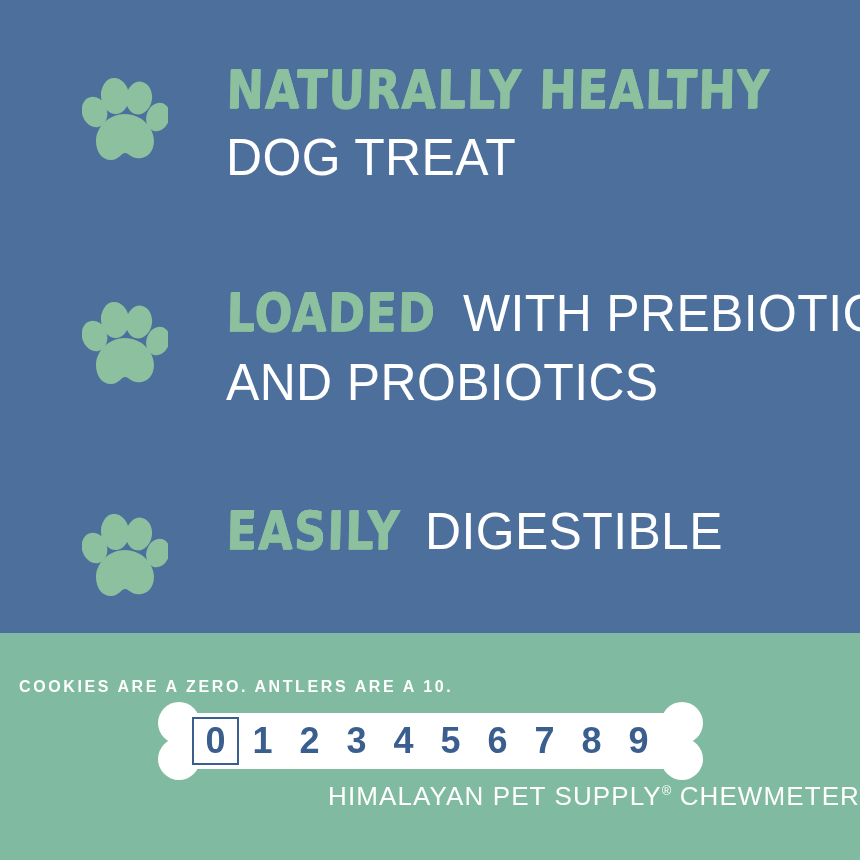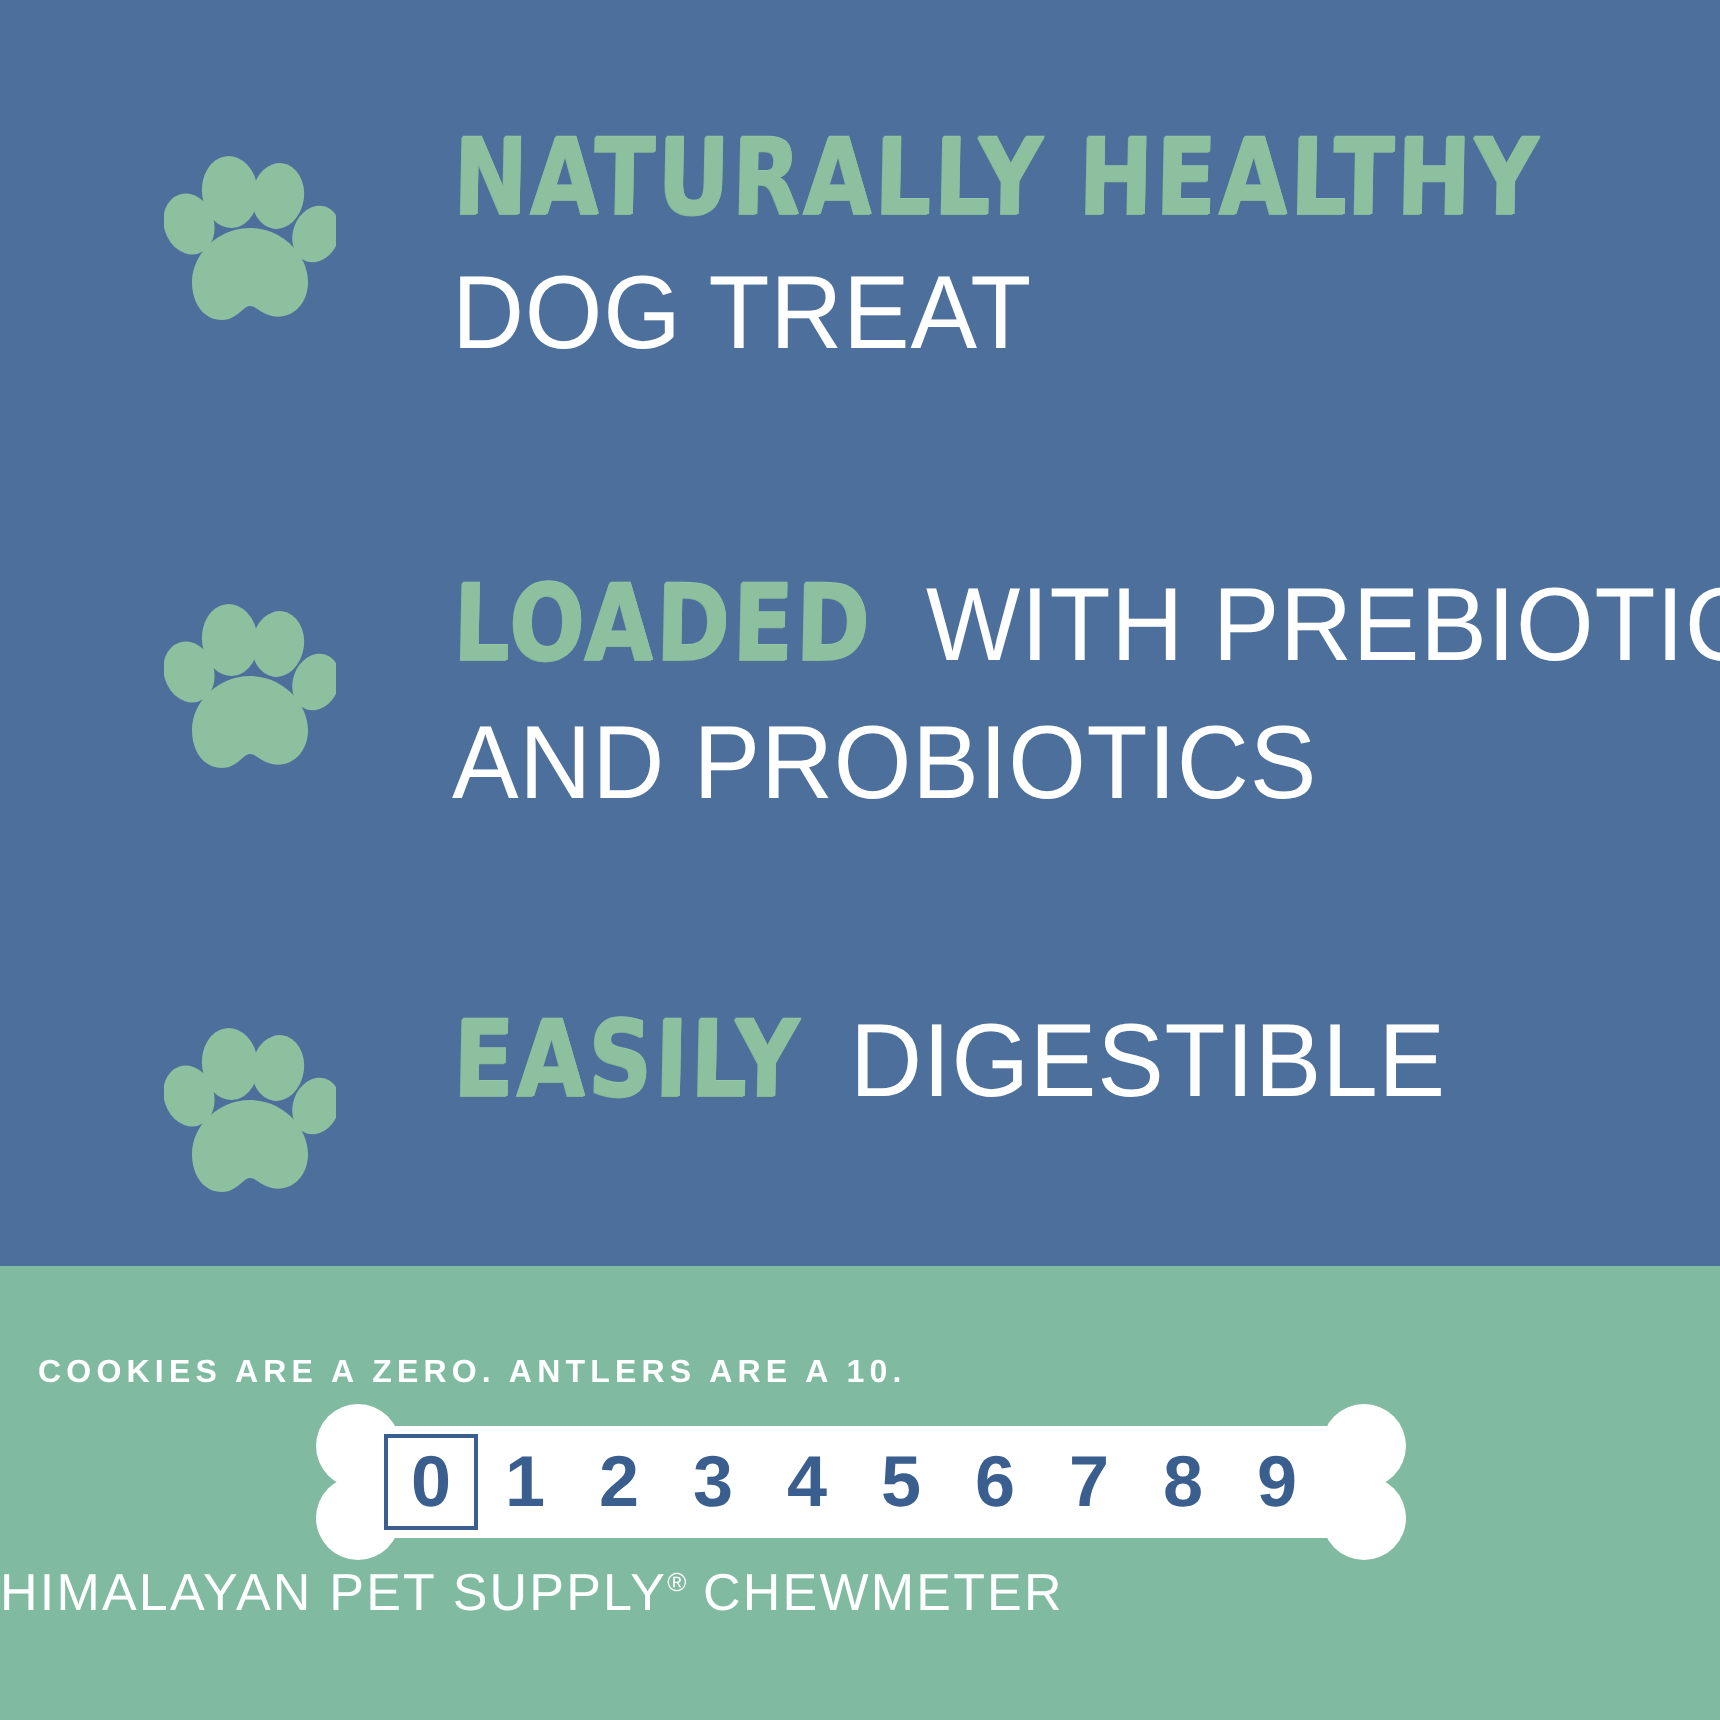--- a/index.html
+++ b/index.html
@@ -180,21 +180,21 @@
     width: 47px;
     height: 48px;
     line-height: 43px;
   }
 
   .chew-footer {
     position: absolute;
     left: 0;
     top: 781px;
     width: 860px;
-    text-align: left;
+    text-align: right;
     color: #ffffff;
     font-family: "Liberation Sans Narrow", "Liberation Sans", sans-serif;
     font-weight: 400;
     font-size: 26px;
     letter-spacing: 1.1px;
     white-space: nowrap;
   }
   .chew-footer sup {
     font-size: 13px;
     vertical-align: super;

